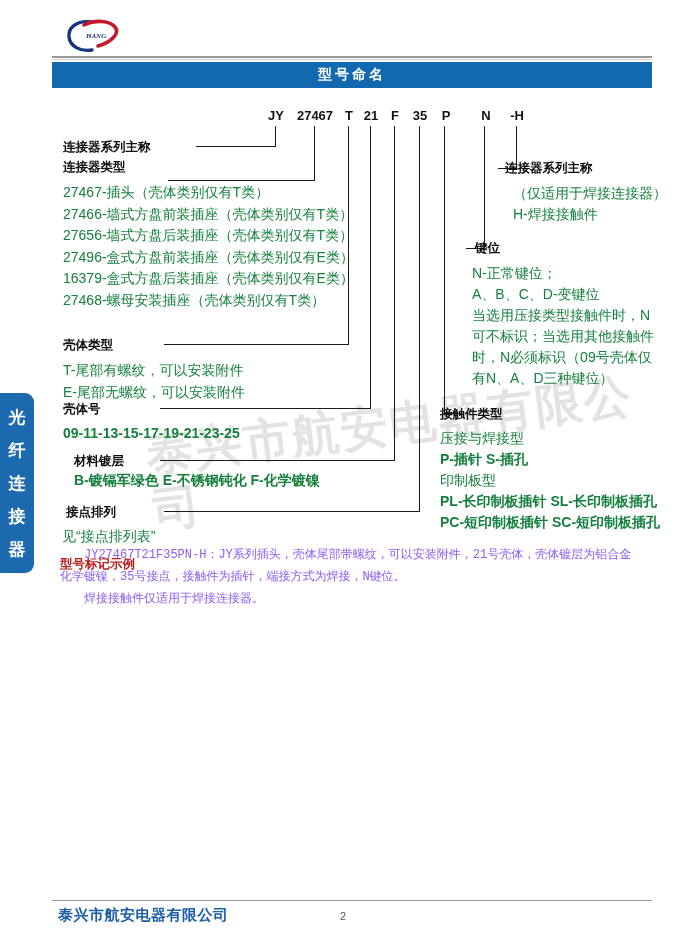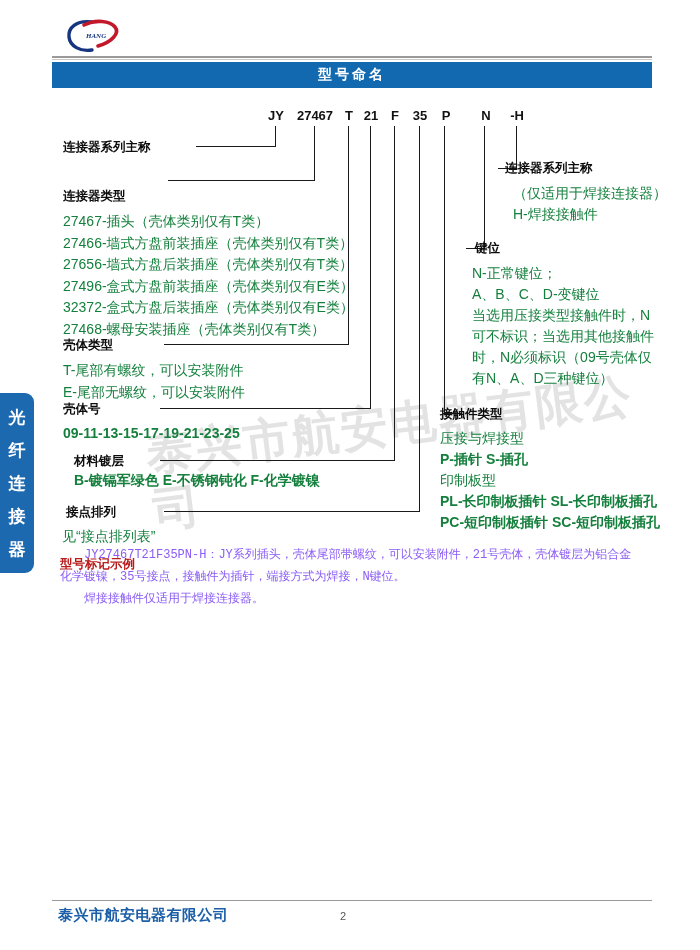--- a/index.html
+++ b/index.html
@@ -145,28 +145,28 @@
   <div class="lead vline" style="left:484px;top:126px;height:122px;"></div>
   <div class="lead hline" style="left:466px;top:248px;width:19px;"></div>
 
   <div class="lead vline" style="left:516px;top:126px;height:42px;"></div>
   <div class="lead hline" style="left:498px;top:168px;width:19px;"></div>
 
   <div class="blk left-col" style="left:63px;top:139px;">
     <div class="hd">连接器系列主称</div>
   </div>
 
-  <div class="blk left-col" style="left:63px;top:188px;">
+  <div class="blk left-col" style="left:63px;top:159px;">
     <div class="hd">连接器类型</div>
     <div style="margin-top:6px;">
       <div class="ln">27467-插头（壳体类别仅有T类）</div>
       <div class="ln">27466-墙式方盘前装插座（壳体类别仅有T类）</div>
       <div class="ln">27656-墙式方盘后装插座（壳体类别仅有T类）</div>
       <div class="ln">27496-盒式方盘前装插座（壳体类别仅有E类）</div>
-      <div class="ln">32372-盒式方盘后装插座（壳体类别仅有E类）</div>
+      <div class="ln">16379-盒式方盘后装插座（壳体类别仅有E类）</div>
       <div class="ln">27468-螺母安装插座（壳体类别仅有T类）</div>
     </div>
   </div>
 
   <div class="blk left-col" style="left:63px;top:337px;">
     <div class="hd">壳体类型</div>
     <div style="margin-top:6px;">
       <div class="ln">T-尾部有螺纹，可以安装附件</div>
       <div class="ln">E-尾部无螺纹，可以安装附件</div>
     </div>

